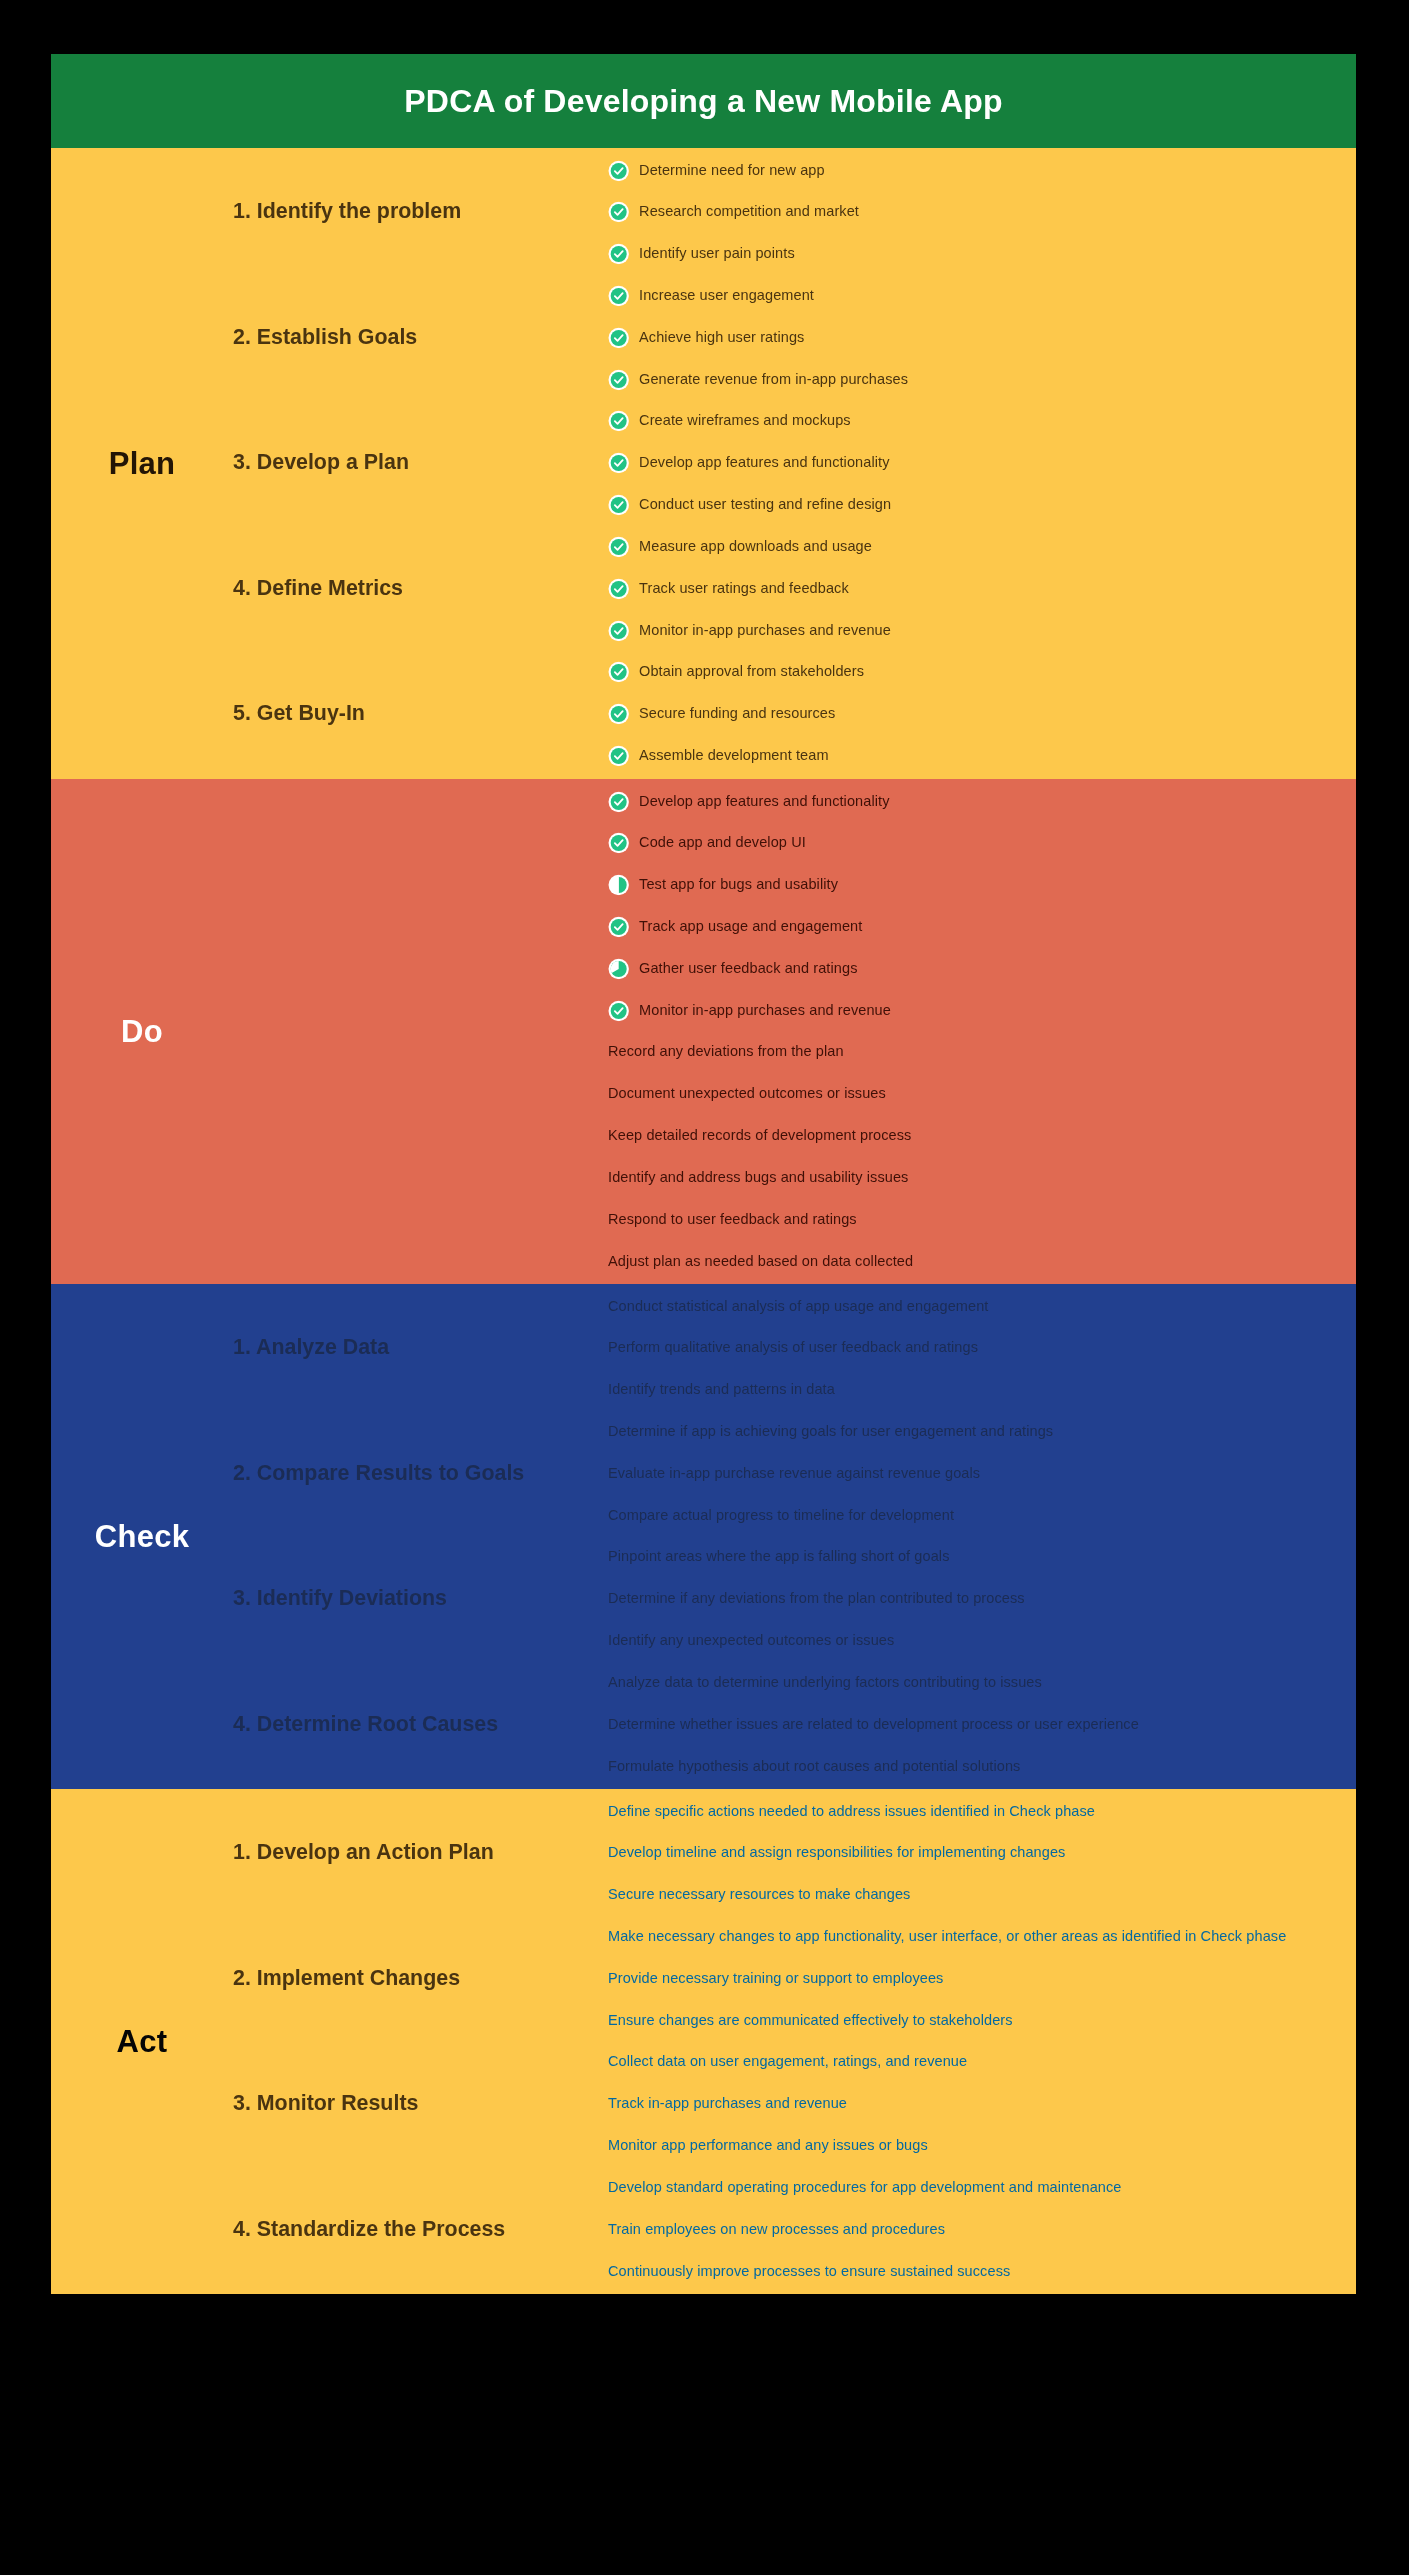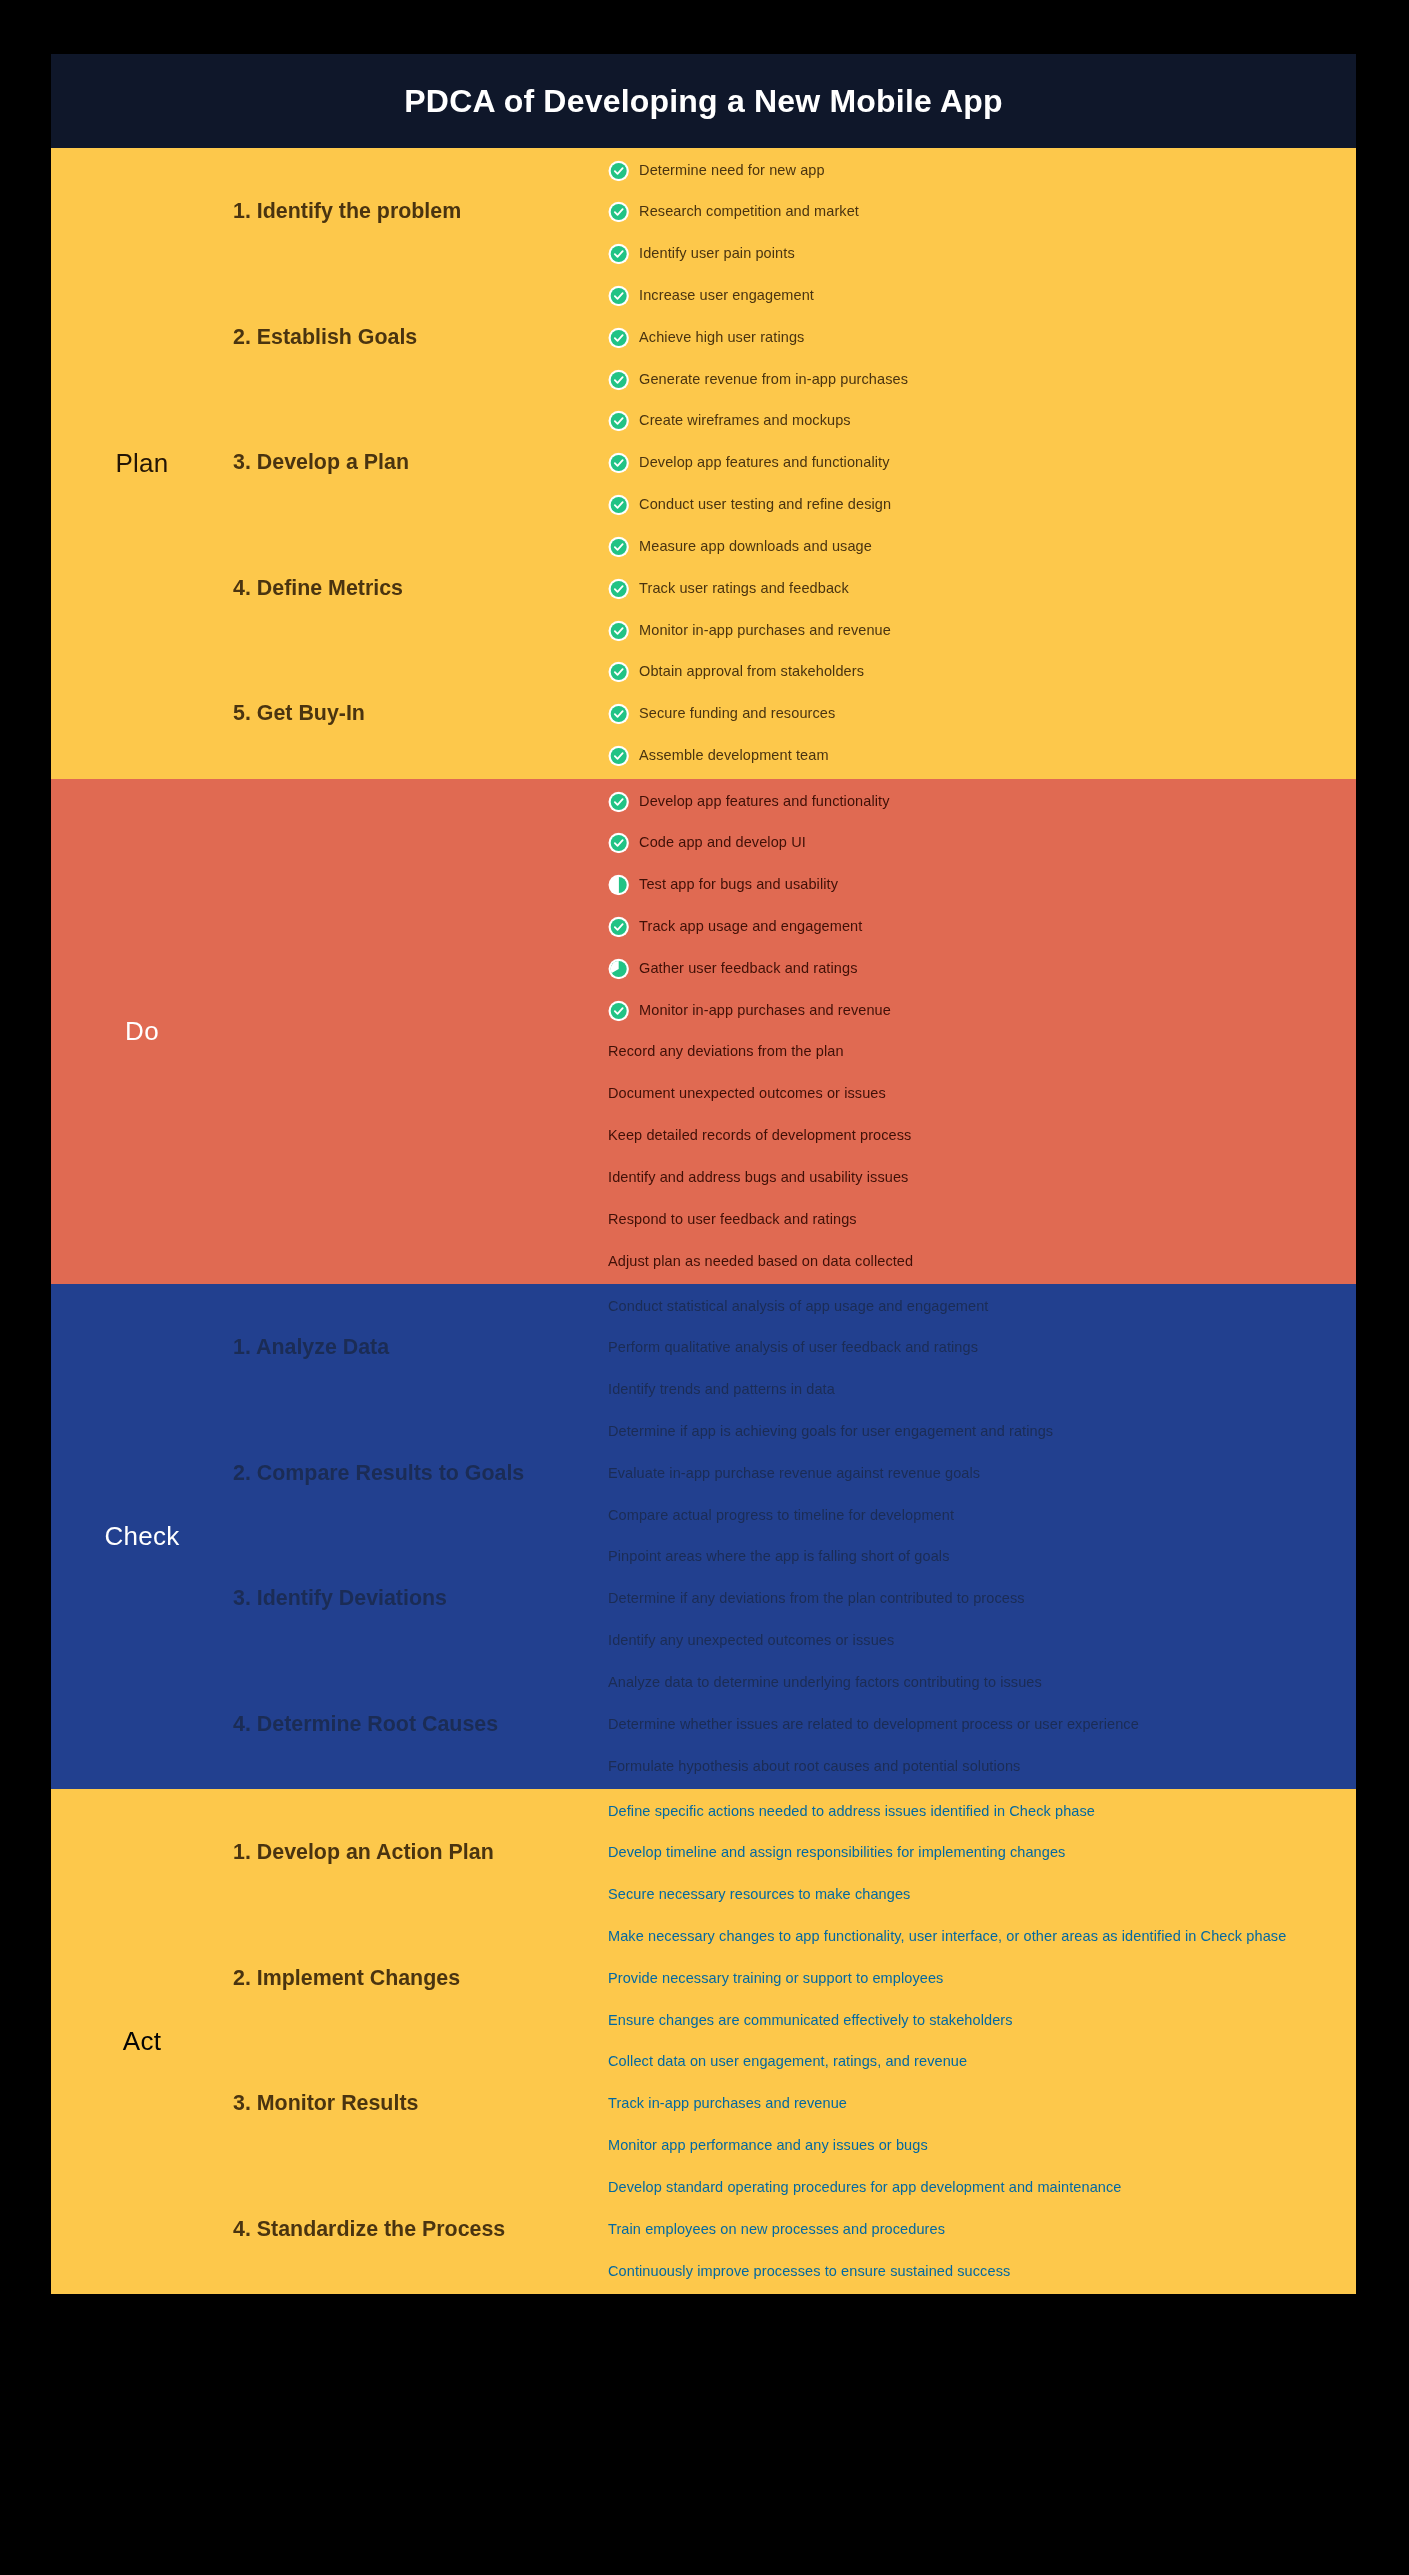--- a/index.html
+++ b/index.html
@@ -18,21 +18,21 @@
   #infographic {
     position: absolute;
     left: 51px;
     top: 54px;
     width: 1305px;
     background: #000;
   }
 
   
   .header {
-    background: #0f172a;
+    background: #15803d;
     height: 94px;
     display: flex;
     align-items: center;
     justify-content: center;
   }
   .header-title {
     color: #FFFFFF;
     font-size: 32px;
     font-weight: bold;
     letter-spacing: 0.2px;
@@ -50,22 +50,22 @@
   }
   .phase-label-col {
     width: 182px;
     flex: 0 0 182px;
     display: flex;
     align-items: center;
     justify-content: center;
     box-sizing: border-box;
   }
   .phase-label {
-    font-size: 26px;
-    font-weight: normal;
+    font-size: 31px;
+    font-weight: bold;
     letter-spacing: 0.3px;
     white-space: nowrap;
   }
   .phase-body {
     flex: 1 1 auto;
     position: relative;
   }
 
   
   .steps-col {

